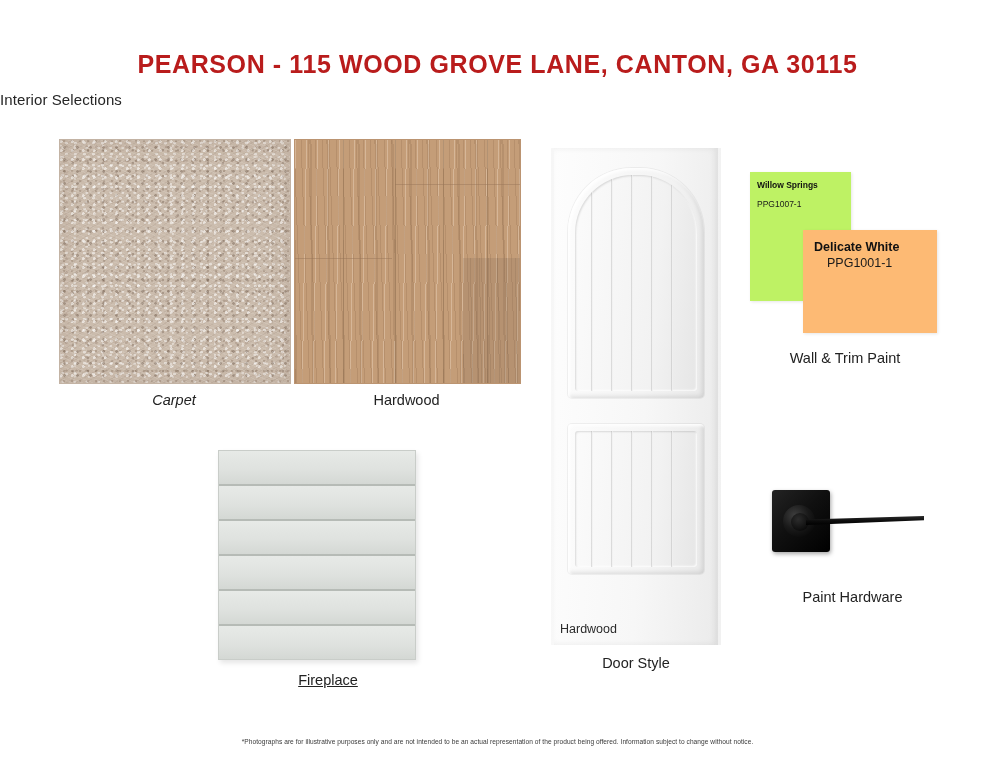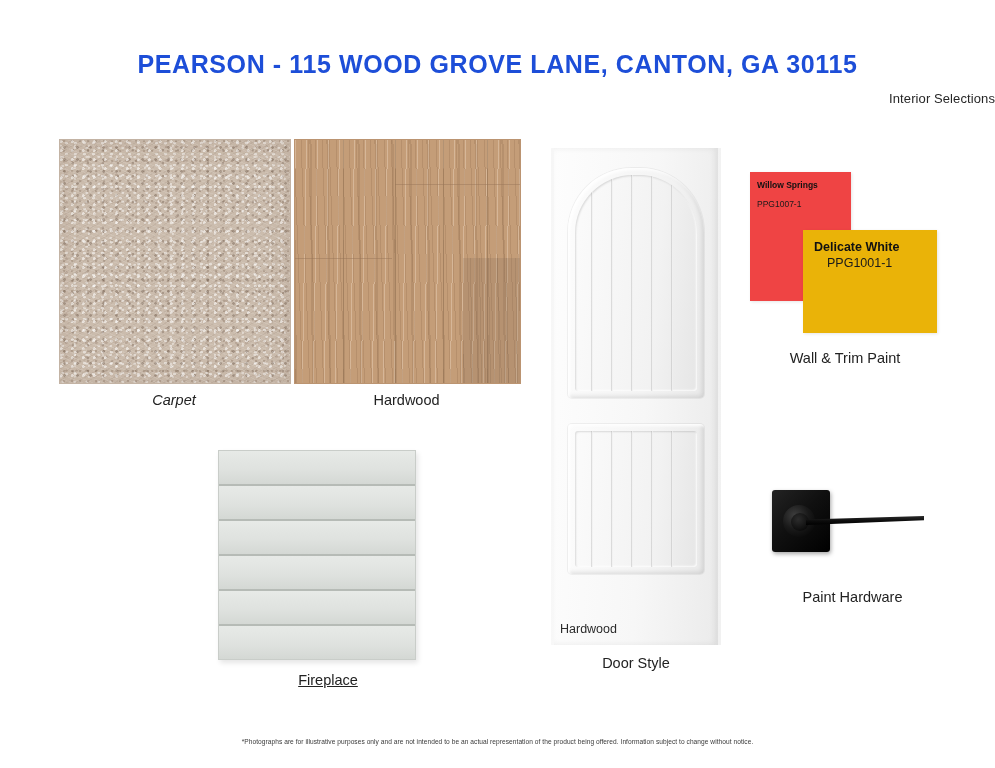--- a/index.html
+++ b/index.html
@@ -16,32 +16,31 @@
     color: #1a1a1a;
   }
 
   
   #header { position: absolute; left: 0; top: 0; width: 995px; }
   #doc-title {
     text-align: center;
     font-size: 25px;
     font-weight: bold;
     letter-spacing: 0.6px;
-    color: #1d4ed8;
+    color: #b91c1c;
     margin-top: 50px;
     white-space: nowrap;
   }
   #doc-subtitle {
-    text-align: right;
-    font-size: 13px;
+    text-align: left;
+    font-size: 15px;
     font-weight: normal;
     color: #262626;
     margin-top: 12px;
     letter-spacing: 0.1px;
-    margin-left: 48px;
   }
 
   
   .caption {
     position: absolute;
     text-align: center;
     font-size: 14.5px;
     color: #222222;
     white-space: nowrap;
   }
@@ -176,25 +175,25 @@
   }
 
   
   #paint-group { position: absolute; left: 750px; top: 172px; width: 190px; height: 165px; }
   .paint-chip {
     position: absolute;
     box-shadow: 1px 1px 3px rgba(0,0,0,0.10);
   }
   #paint-chip-1 {
     left: 0; top: 0; width: 101px; height: 129px;
-    background: #ef4444;
+    background: #bef264;
   }
   #paint-chip-2 {
     left: 53px; top: 58px; width: 134px; height: 103px;
-    background: #eab308;
+    background: #fdba74;
   }
   .paint-name {
     position: absolute;
     font-weight: bold;
     color: #111111;
     white-space: nowrap;
   }
   .paint-code {
     position: absolute;
     color: #1a1a1a;

